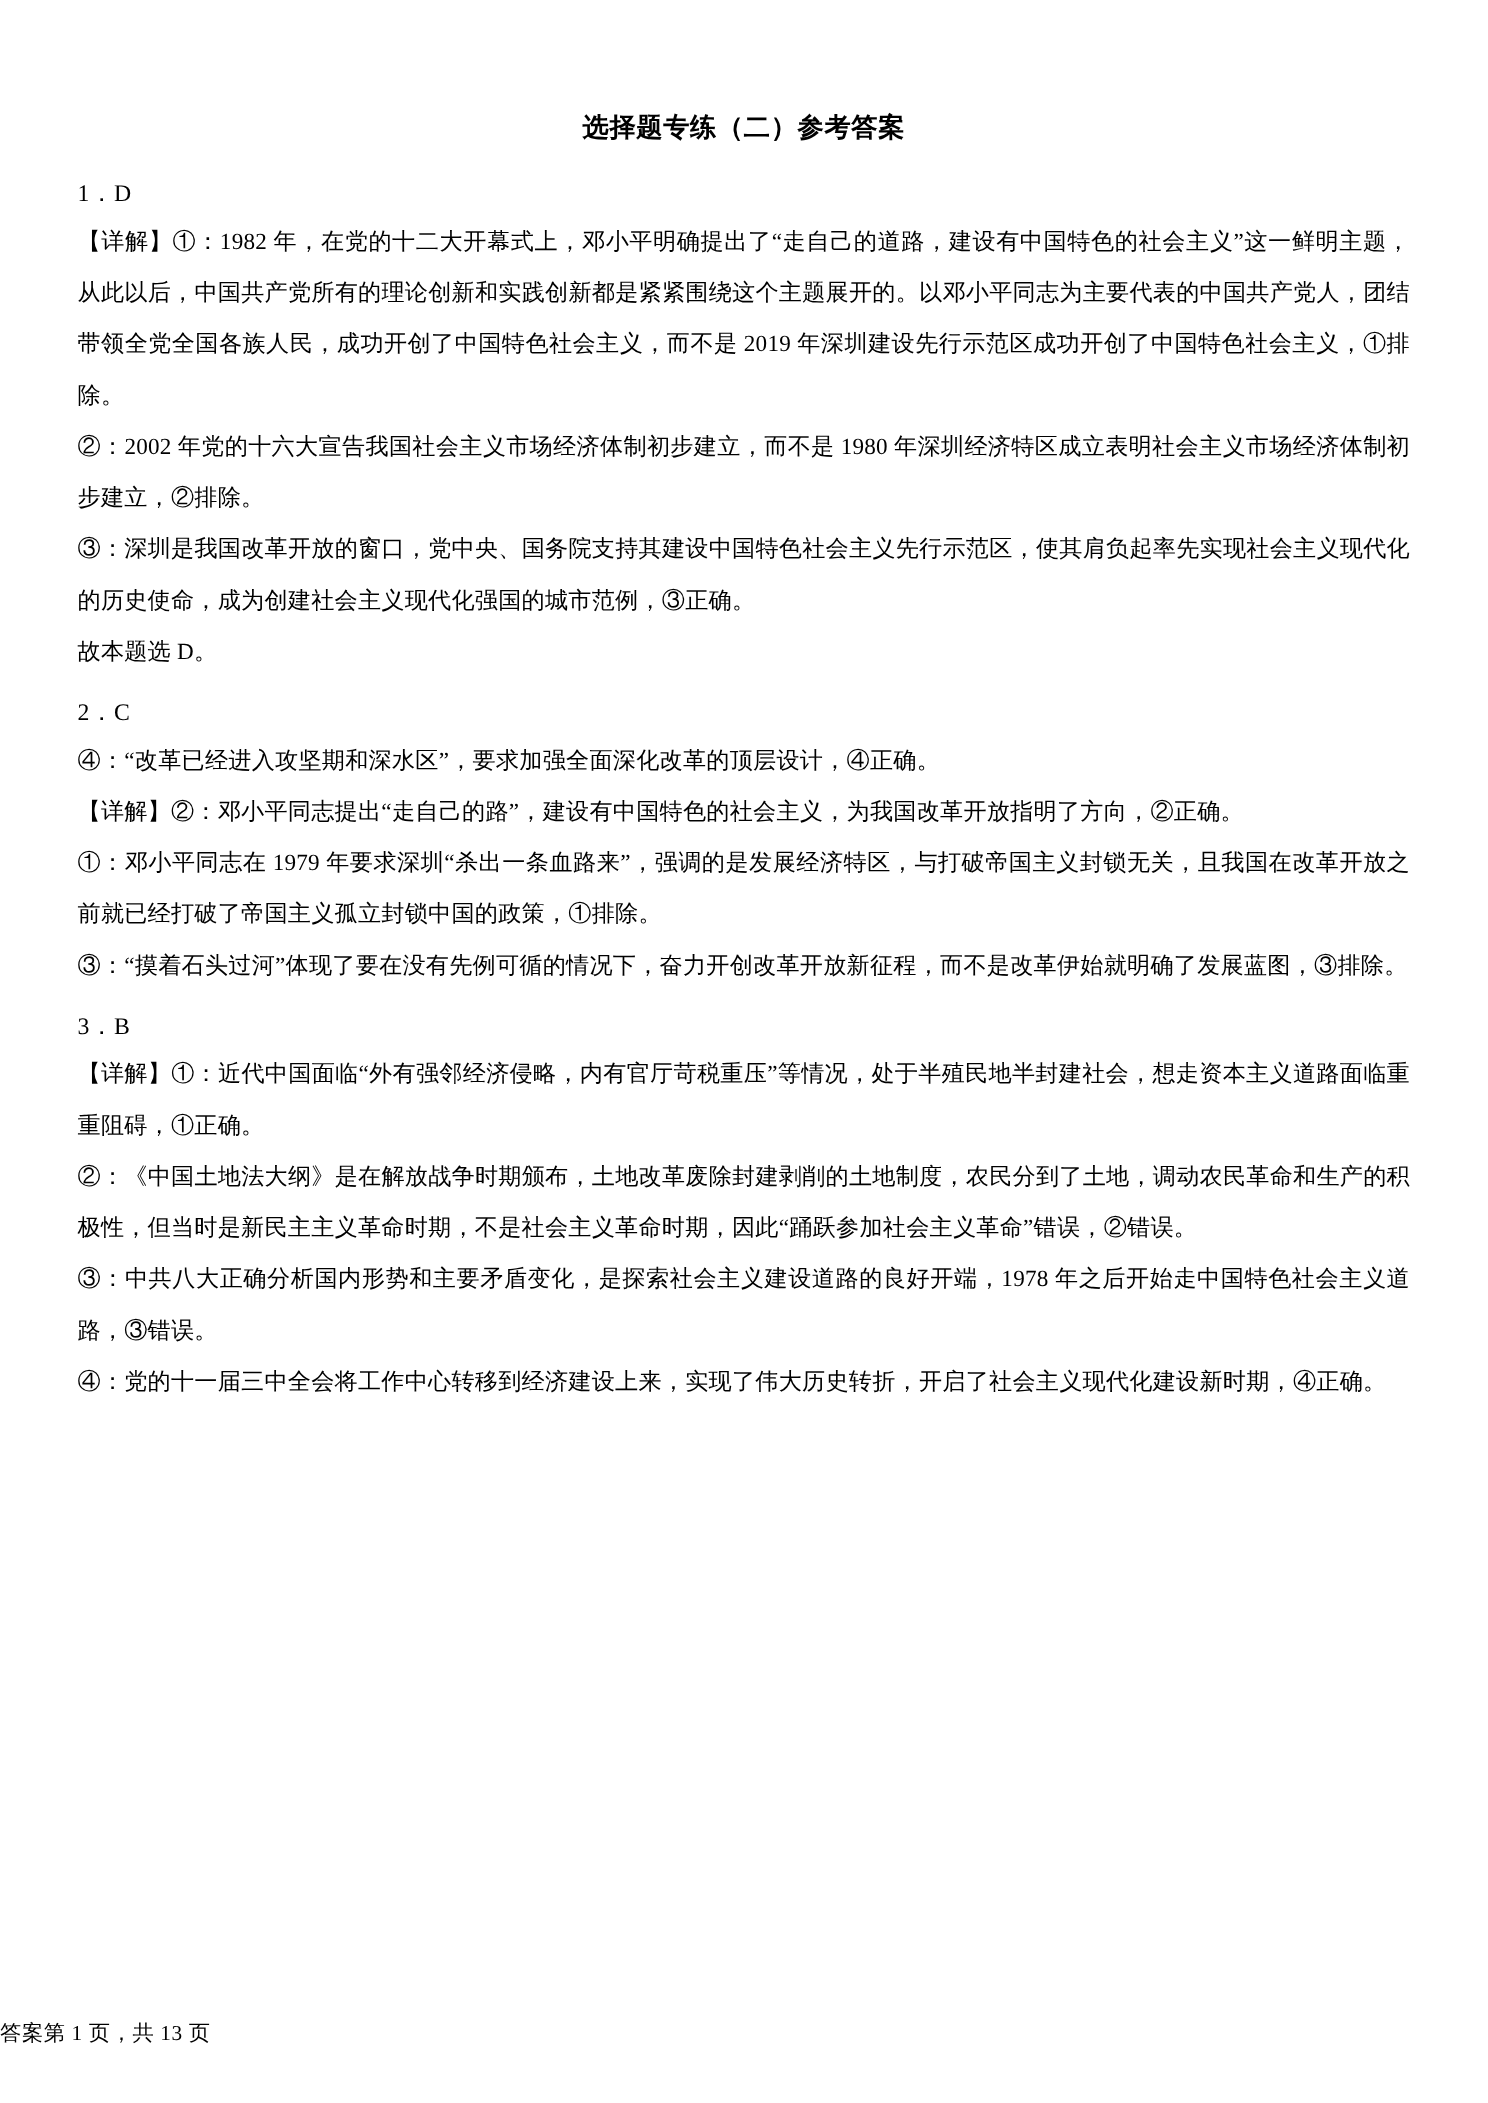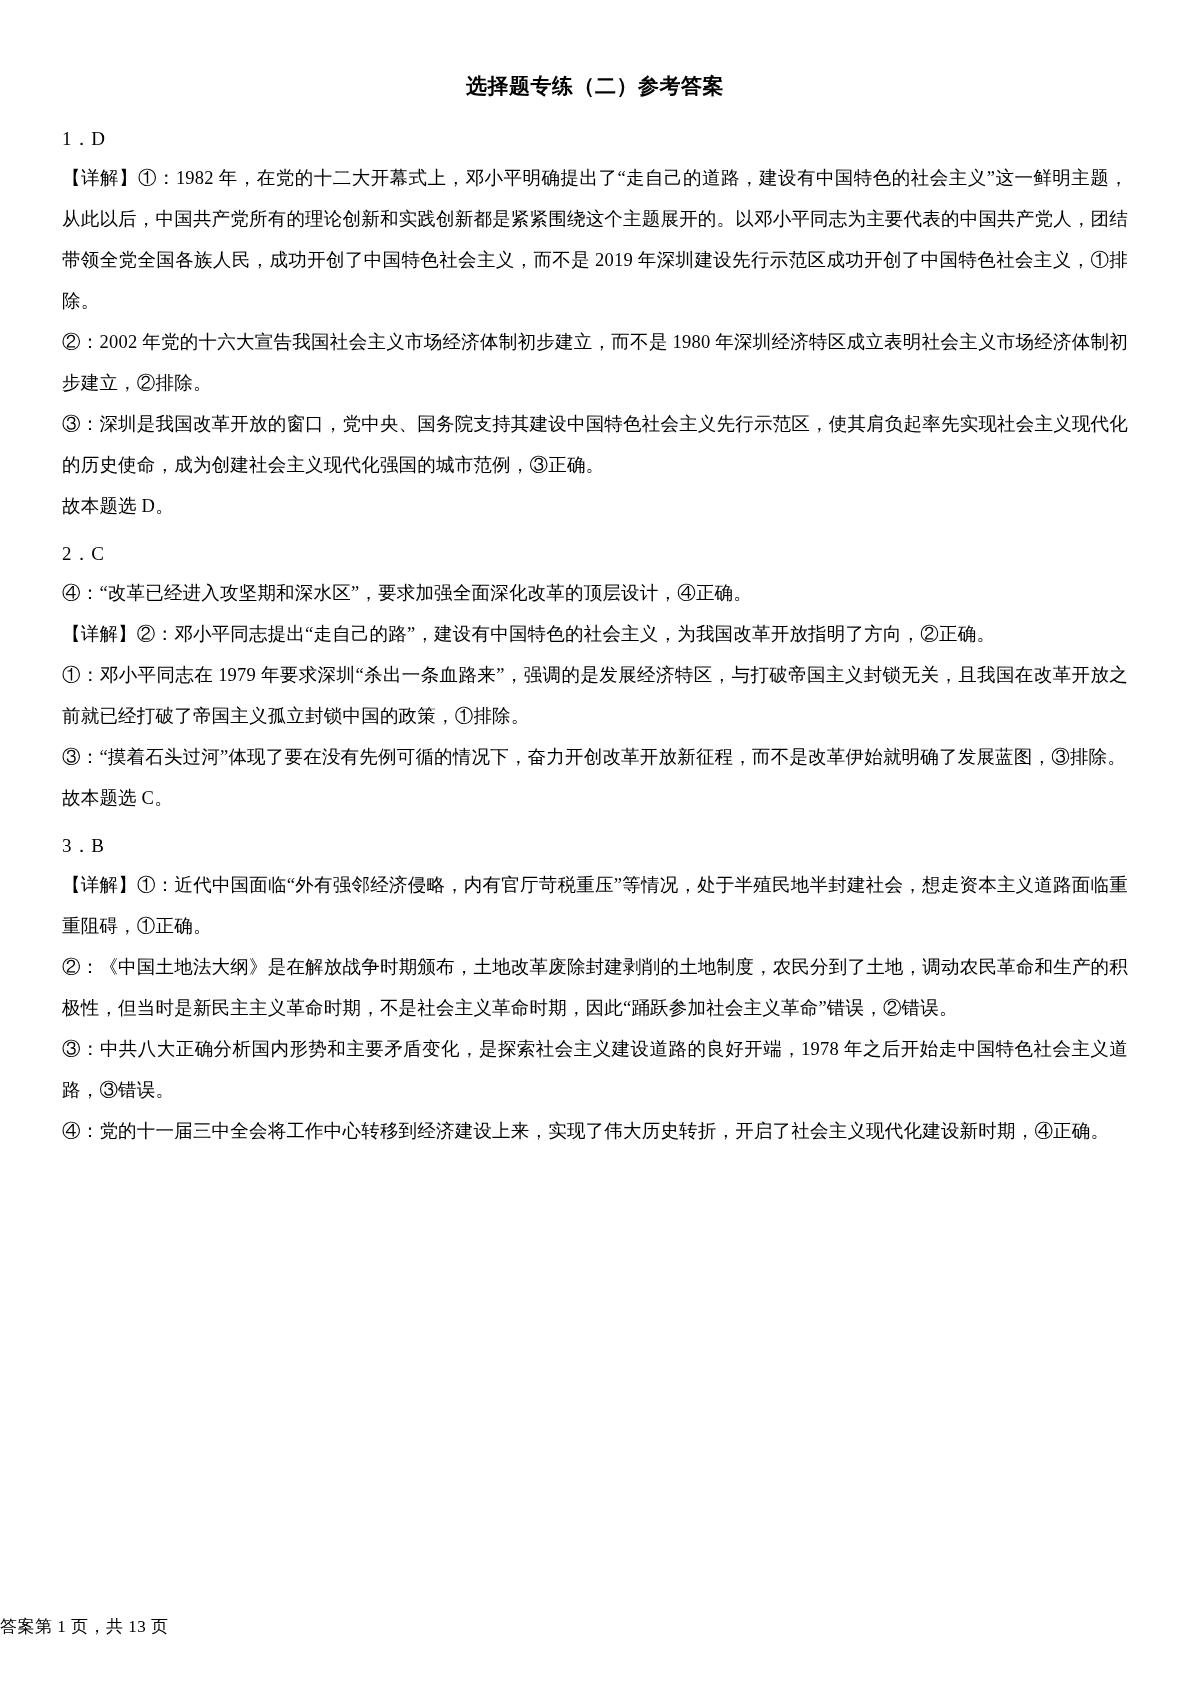--- a/index.html
+++ b/index.html
@@ -12,21 +12,21 @@
     height: 1682px;
     font-family: "Liberation Serif", "DejaVu Serif", serif;
     color: #000000;
     position: relative;
     overflow: hidden;
   }
   .page {
     box-sizing: border-box;
     width: 1190px;
     height: 1682px;
-    padding: 52px 62px 0 62px;
+    padding: 68px 62px 0 62px;
     position: relative;
   }
   .doc-title {
     text-align: center;
     font-size: 21px;
     font-weight: bold;
     letter-spacing: 0.5px;
     margin: 20px 0 26px 0;
     font-family: "Liberation Serif", "DejaVu Serif", serif;
   }
@@ -72,21 +72,20 @@
     <p class="para">③：深圳是我国改革开放的窗口，党中央、国务院支持其建设中国特色社会主义先行示范区，使其肩负起率先实现社会主义现代化的历史使命，成为创建社会主义现代化强国的城市范例，③正确。</p>
     <p class="para">故本题选 D。</p>
   </div>
 
   <div class="block">
     <div class="q-head">2．C</div>
     <p class="para">④：“改革已经进入攻坚期和深水区”，要求加强全面深化改革的顶层设计，④正确。</p>
     <p class="para">【详解】②：邓小平同志提出“走自己的路”，建设有中国特色的社会主义，为我国改革开放指明了方向，②正确。</p>
     <p class="para">①：邓小平同志在 1979 年要求深圳“杀出一条血路来”，强调的是发展经济特区，与打破帝国主义封锁无关，且我国在改革开放之前就已经打破了帝国主义孤立封锁中国的政策，①排除。</p>
     <p class="para">③：“摸着石头过河”体现了要在没有先例可循的情况下，奋力开创改革开放新征程，而不是改革伊始就明确了发展蓝图，③排除。</p>
-    <p class="para">故本题选 C。</p>
   </div>
 
   <div class="block">
     <div class="q-head">3．B</div>
     <p class="para">【详解】①：近代中国面临“外有强邻经济侵略，内有官厅苛税重压”等情况，处于半殖民地半封建社会，想走资本主义道路面临重重阻碍，①正确。</p>
     <p class="para">②：《中国土地法大纲》是在解放战争时期颁布，土地改革废除封建剥削的土地制度，农民分到了土地，调动农民革命和生产的积极性，但当时是新民主主义革命时期，不是社会主义革命时期，因此“踊跃参加社会主义革命”错误，②错误。</p>
     <p class="para">③：中共八大正确分析国内形势和主要矛盾变化，是探索社会主义建设道路的良好开端，1978 年之后开始走中国特色社会主义道路，③错误。</p>
     <p class="para">④：党的十一届三中全会将工作中心转移到经济建设上来，实现了伟大历史转折，开启了社会主义现代化建设新时期，④正确。</p>
   </div>
 

